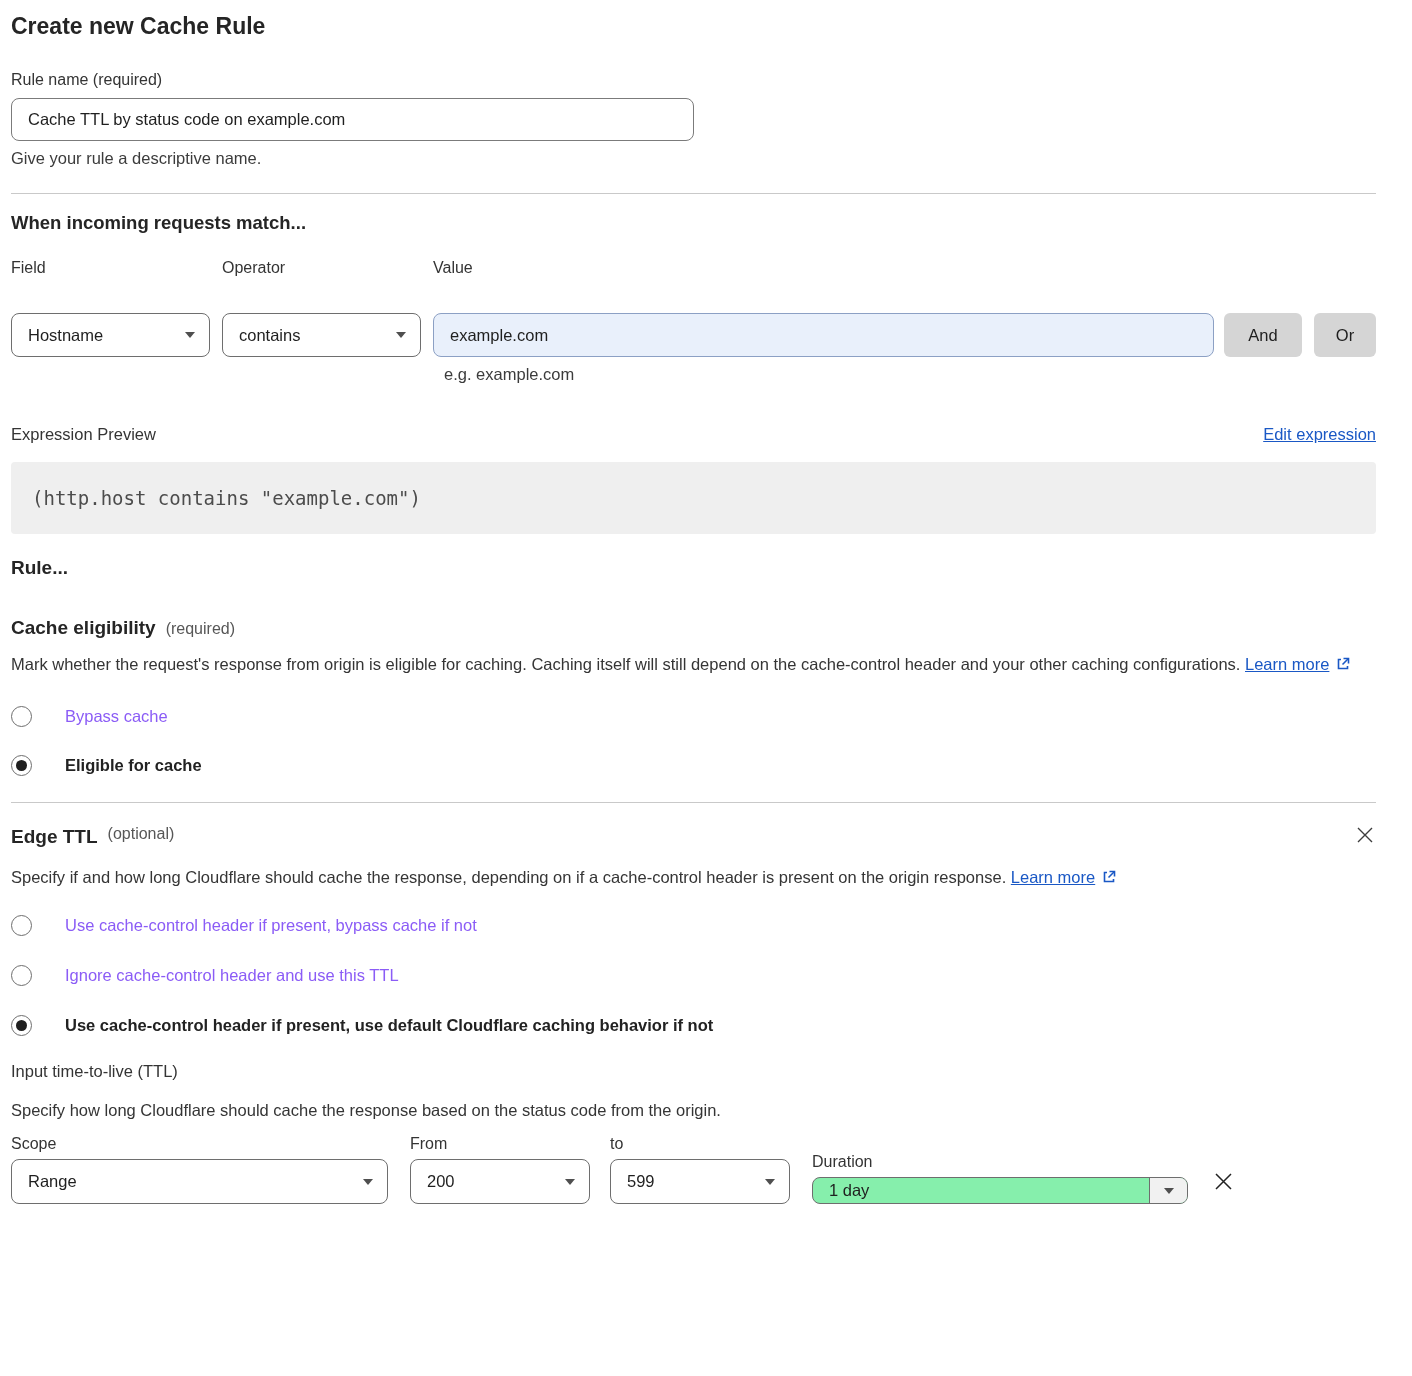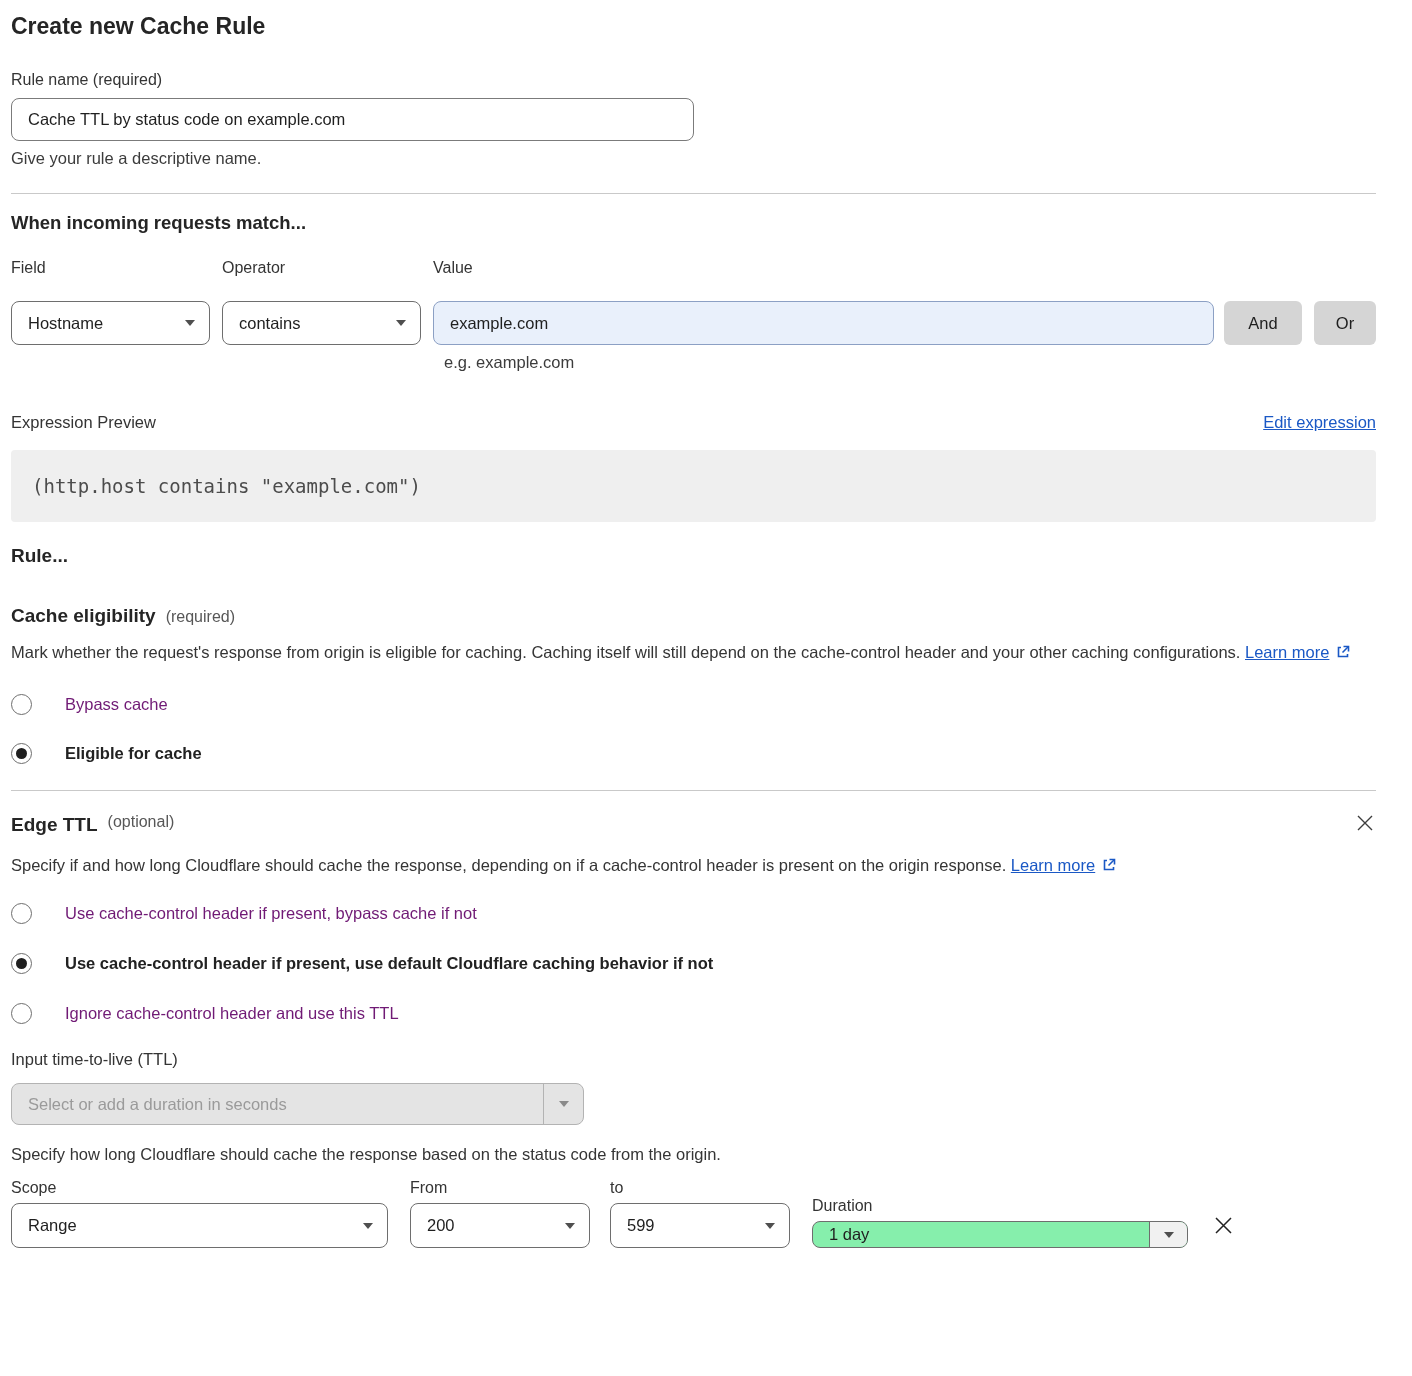--- a/index.html
+++ b/index.html
@@ -29,21 +29,21 @@
   .divider.d1 { margin-top: 25px; }
   .divider.d2 { margin-top: 23px; }
 
   h2.section-heading { font-size: 18.5px; font-weight: bold; color: #252525; line-height: 24px; margin-top: 17px; }
 
   .match-labels { display: flex; margin-top: 24px; }
   .match-labels .lbl { font-size: 16px; color: #343434; }
   .lbl-field { width: 211px; }
   .lbl-operator { width: 211px; }
 
-  .match-row { display: flex; align-items: center; margin-top: 24px; border-radius: 9px; }
+  .match-row { display: flex; align-items: center; margin-top: 36px; border-radius: 9px; }
 
   .select-box {
     height: 44px; border: 1px solid #6e6e6e; border-radius: 8px;
     background: #fff; display: flex; align-items: center;
     padding: 0 14px 0 16px; font-size: 16.5px; color: #1f1f1f;
     cursor: pointer;
   }
   .select-box .sel-text { flex: 1; }
   .caret {
     width: 0; height: 0; flex: none;
@@ -95,21 +95,21 @@
   .radio-row { display: flex; align-items: center; height: 28px; cursor: pointer; }
   .radio-row + .radio-row { margin-top: 21px; }
   .radio-group.edge .radio-row + .radio-row { margin-top: 22px; }
   .radio-circle {
     width: 21px; height: 21px; border: 1.5px solid #6e6e6e; border-radius: 50%;
     flex: none; display: flex; align-items: center; justify-content: center;
     background: #fff;
   }
   .radio-circle .dot { width: 11px; height: 11px; border-radius: 50%; background: transparent; }
   .radio-row.selected .radio-circle .dot { background: #1f1f1f; }
-  .radio-label { margin-left: 33px; font-size: 16.5px; color: #701a75; }
+  .radio-label { margin-left: 33px; font-size: 16.5px; color: #8b5cf6; }
   .radio-row.selected .radio-label { font-weight: bold; color: #222; }
 
   .edge-header { display: flex; align-items: flex-start; margin-top: 22px; }
   .close-btn { margin-left: auto; width: 22px; height: 22px; background: none; border: none; cursor: pointer; padding: 0; }
 
   .ttl-label { margin-top: 22px; font-size: 16.5px; color: #343434; line-height: 20px; }
   .disabled-select {
     margin-top: 14px; width: 573px; height: 42px;
     background: #e4e4e4; border: 1px solid #b3b3b3; border-radius: 8px;
     display: flex; align-items: center; overflow: hidden;
@@ -239,41 +239,35 @@
         </svg></span>
   </p>
 
   <div class="radio-group edge">
     <div class="radio-row">
       <span class="radio-circle">
           <span class="dot"></span>
         </span>
       <span class="radio-label">Use cache-control header if present, bypass cache if not</span>
     </div>
+    <div class="radio-row">
+      <span class="radio-circle">
+          <span class="dot"></span>
+        </span>
+      <span class="radio-label">Ignore cache-control header and use this TTL</span>
+    </div>
     <div class="radio-row selected">
       <span class="radio-circle">
           <span class="dot"></span>
         </span>
       <span class="radio-label">Use cache-control header if present, use default Cloudflare caching behavior if not</span>
     </div>
-    <div class="radio-row">
-      <span class="radio-circle">
-          <span class="dot"></span>
-        </span>
-      <span class="radio-label">Ignore cache-control header and use this TTL</span>
-    </div>
   </div>
 
   <div class="ttl-label">Input time-to-live (TTL)</div>
-  <div class="disabled-select">
-    <span class="ph">Select or add a duration in seconds</span>
-    <span class="arrow-seg">
-        <span class="caret"></span>
-      </span>
-  </div>
 
   <p class="status-desc">Specify how long Cloudflare should cache the response based on the status code from the origin.</p>
 
   <div class="status-row">
     <div class="status-col col-scope">
       <div class="col-label">Scope</div>
       <div class="select-box">
         <span class="sel-text">Range</span>
         <span class="caret"></span>
       </div>

